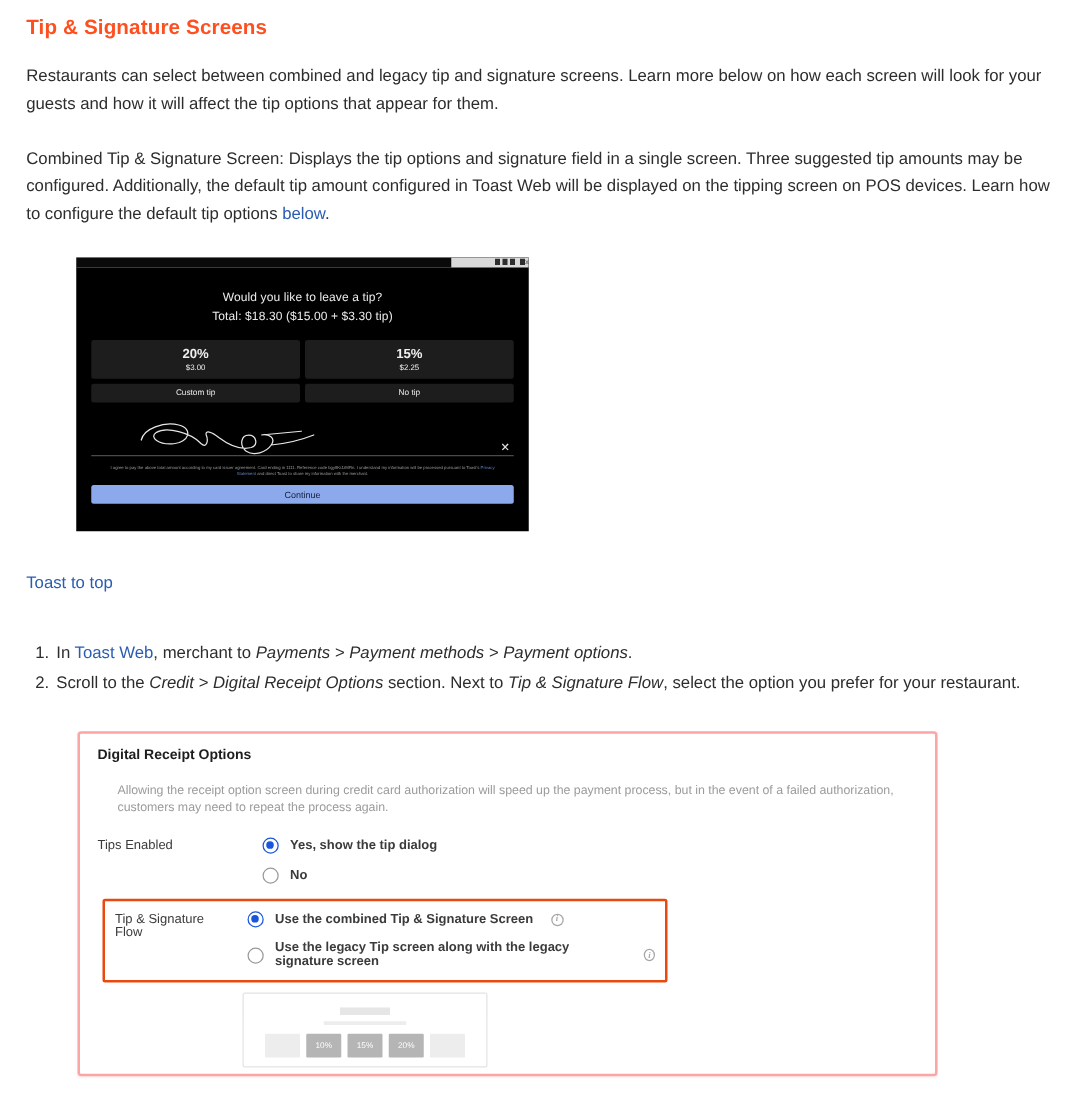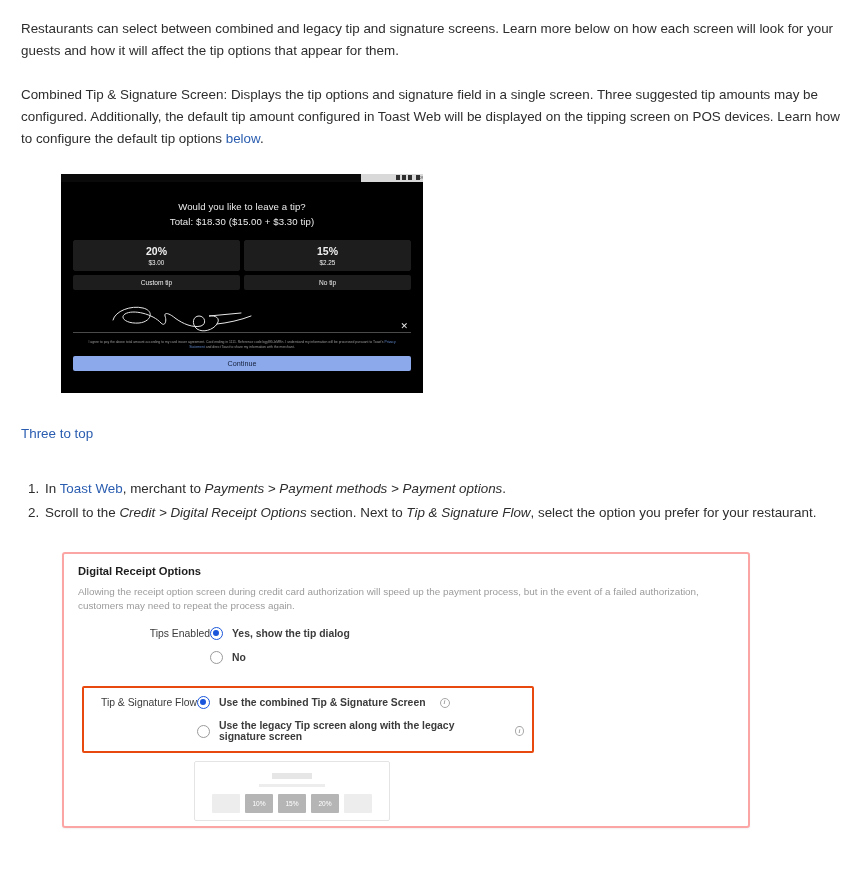--- a/index.html
+++ b/index.html
@@ -185,33 +185,34 @@
   .panel-title {
     font-size: 11.2px;
     font-weight: 700;
     color: #1d1d1d;
     margin: 0 0 8px 0;
   }
   .panel-desc {
     font-size: 9.9px;
     line-height: 14px;
     color: #9b9b9b;
-    margin: 0;
+    margin: 16px;
   }
   .field-row {
     display: flex;
     align-items: flex-start;
     margin-top: 14px;
   }
   .field-label {
     width: 132px;
-    text-align: right;
+    text-align: left;
     font-size: 10.4px;
     color: #3b3b3b;
     padding-top: 1px;
+    padding-right: 12px;
   }
   .radio-group { display: flex; flex-direction: column; gap: 11px; font-weight: bold; }
   .radio-opt { display: flex; align-items: center; gap: 9px; cursor: pointer; }
   .radio {
     width: 13px; height: 13px; border-radius: 50%;
     border: 1.6px solid #9a9a9a; background: #fff;
     flex: 0 0 auto; position: relative;
   }
   .radio.on { border-color: #1a56db; }
   .radio.on::after {
@@ -268,20 +269,21 @@
     display: flex; align-items: center; justify-content: center;
     font-size: 6.6px; color: #ffffff;
   }
   .pv-chip.filled { background: #b5b5b5; color: #ffffff; }
 </style>
 </head>
 <body>
 
 <div class="page">
 
+  <h1 class="section-heading">Tip &amp; Signature Screens</h1>
 
   <div class="spacer-18"></div>
 
   <p class="body-copy">Restaurants can select between combined and legacy tip and signature screens. Learn more below on how each screen will look for your guests and how it will affect the tip options that appear for them.</p>
 
   <div class="spacer-22"></div>
 
   <p class="body-copy"><span>Combined Tip &amp; Signature Screen: Displays the tip options and signature field in a single screen. Three suggested tip amounts may be configured. Additionally, the default tip amount configured in Toast Web will be displayed on the tipping screen on POS devices. Learn how to configure the default tip options </span><a class="link">below</a><span>.</span></p>
 
   
@@ -324,21 +326,21 @@
         <div class="sig-line"></div>
       </div>
 
       <div class="sig-disclaimer"><span>I agree to pay the above total amount according to my card issuer agreement. Card ending in 1111. Reference code bgy8KiJzMRn. I understand my information will be processed pursuant to Toast's </span><span class="link">Privacy Statement</span><span> and direct Toast to share my information with the merchant.</span></div>
 
       <div class="continue-btn">Continue</div>
     </div>
   </div>
 
   
-  <div class="back-to-top">Three to top</div>
+  <div class="back-to-top">Toast to top</div>
 
   <div class="spacer-22"></div>
 
 
   <ol class="steps">
     <li><span>In </span><a class="link">Toast Web</a><span>, merchant to </span><em>Payments &gt; Payment methods &gt; Payment options</em><span>.</span></li>
     <li><span>Scroll to the </span><em>Credit &gt; Digital Receipt Options</em><span> section. Next to </span><em>Tip &amp; Signature Flow</em><span>, select the option you prefer for your restaurant.</span></li>
   </ol>
 
   

